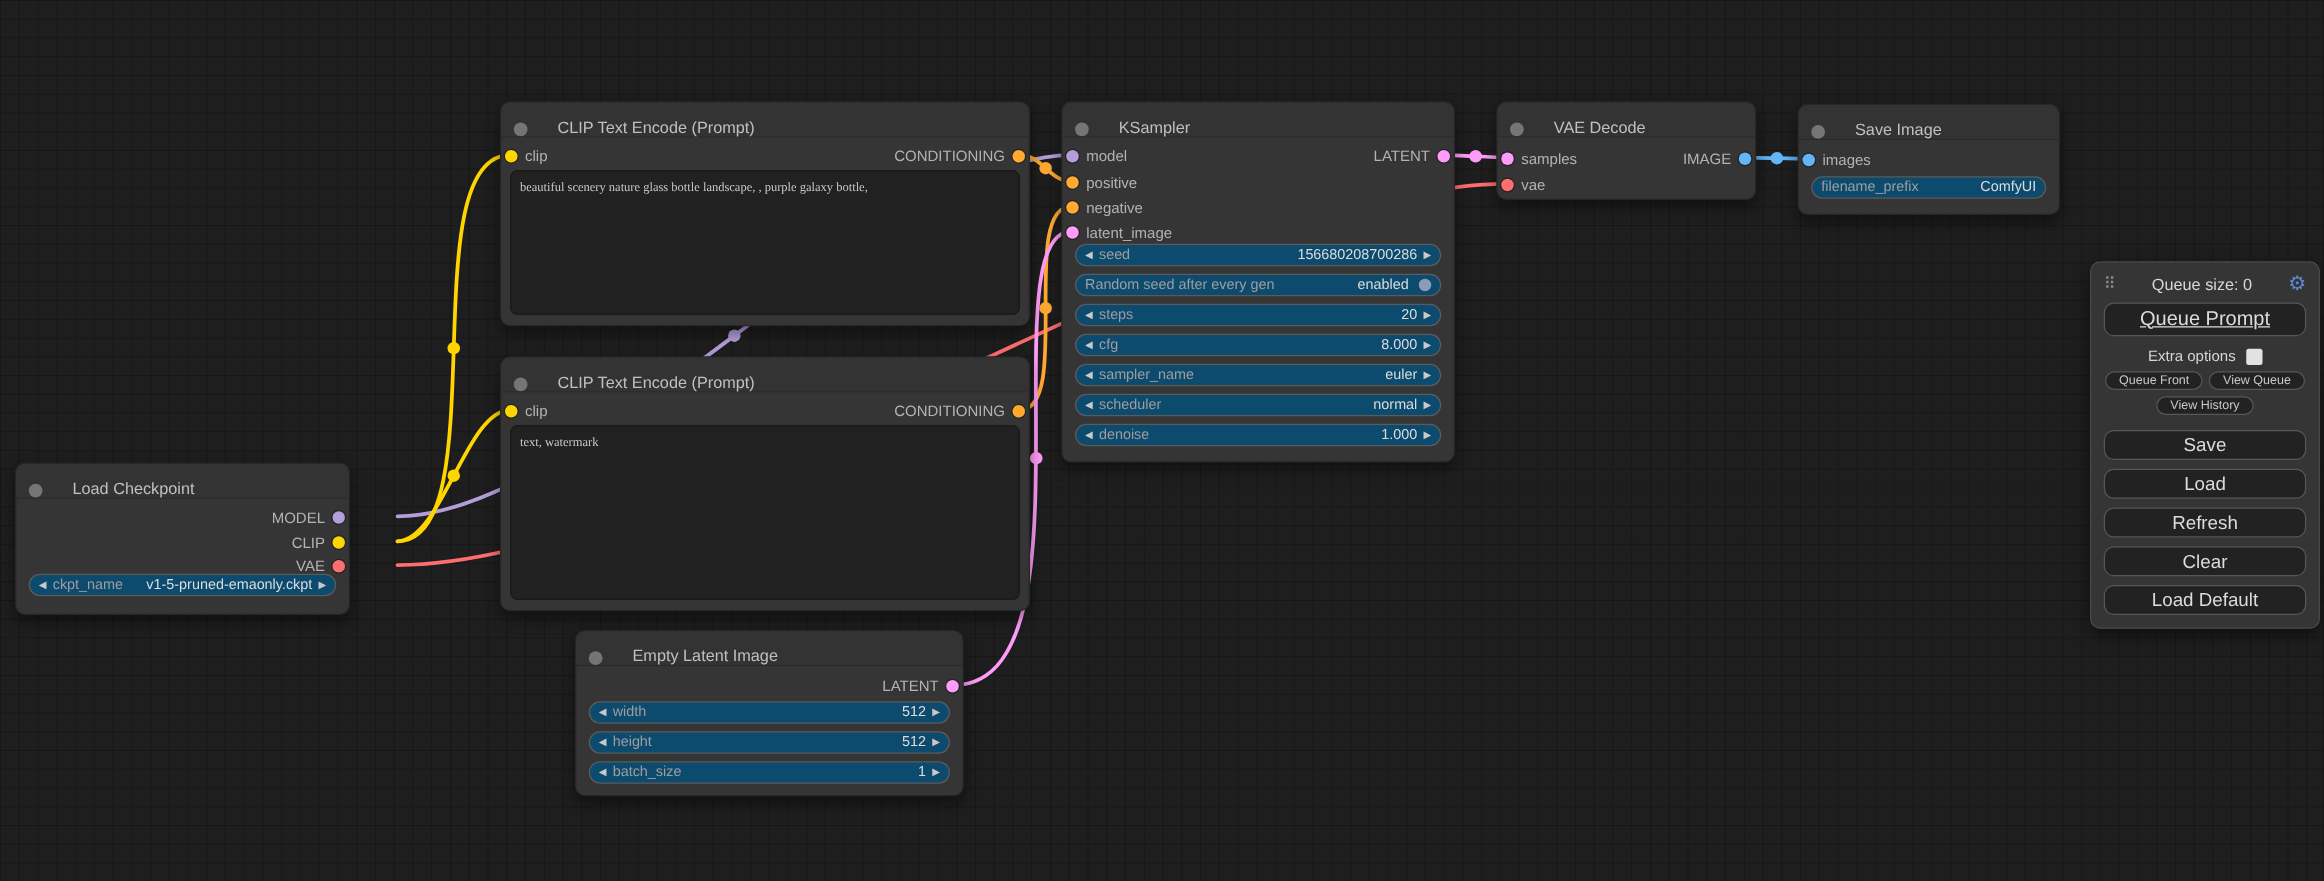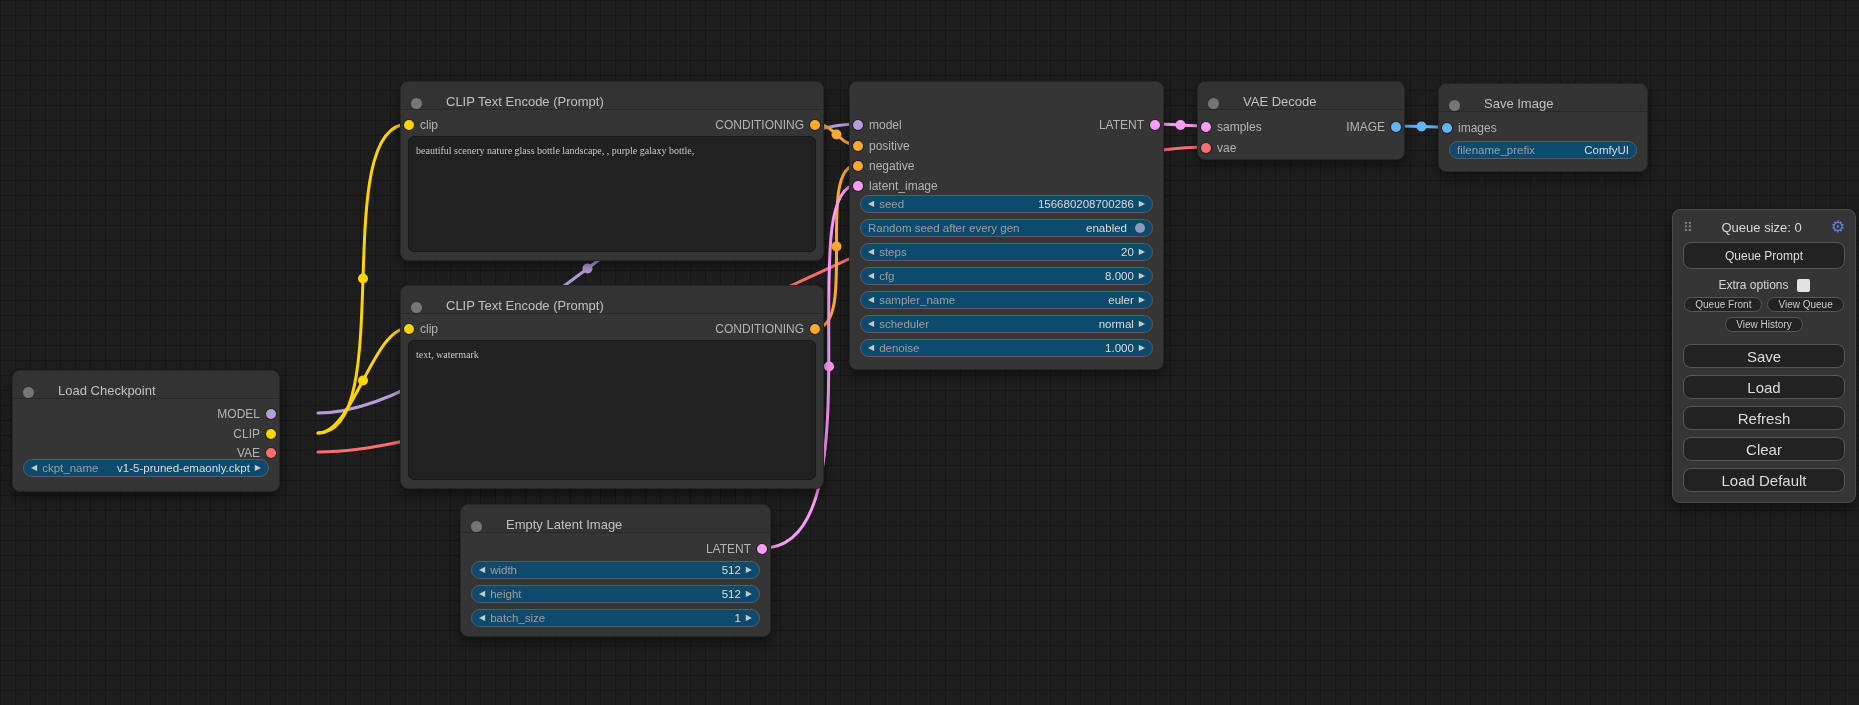--- a/index.html
+++ b/index.html
@@ -66,21 +66,21 @@
     position:absolute; left:1672px; top:209px; width:184px;
     background:#353535; border:1px solid #4a4a4a; border-radius:8px;
     box-shadow:0 5px 14px rgba(0,0,0,0.5);
     padding:7px 10px 10px; z-index:3;
   }
   .qp-header { display:flex; align-items:center; height:20px; }
   .drag-dots { color:#8a8a8a; font-size:13px; font-family:"DejaVu Sans",sans-serif; cursor:move; }
   .qp-size { flex:1; text-align:center; color:#d8d8d8; font-size:13px; }
   .gear { color:#5c87d6; font-size:16px; line-height:1; font-family:"DejaVu Sans",sans-serif; }
   button { appearance:none; background:#222; border:1px solid #575757; color:#dcdcdc; font-family:inherit; cursor:pointer; }
-  .qp-main { display:block; width:100%; height:27px; margin-top:5px; border-radius:8px; font-size:12px; }
+  .qp-main { display:block; width:100%; height:27px; margin-top:5px; border-radius:8px; font-size:16px;text-decoration:underline; }
   .qp-extra { display:flex; align-items:center; justify-content:center; gap:8px; margin-top:9px; color:#d5d5d5; font-size:12px; }
   .checkbox { width:13px; height:13px; background:#e2e2e2; border-radius:2px; flex:0 0 auto; }
   .qp-row { display:flex; justify-content:center; gap:5px; margin-top:5px; }
   .qp-pill { height:15px; border-radius:8px; font-size:10px; padding:0 10px; color:#c9c9c9; display:flex; align-items:center; }
   .qp-buttons { display:flex; flex-direction:column; gap:7px; margin-top:12px; }
   .qp-btn { height:24px; border-radius:8px; font-size:15px; width:100%; }
 </style>
 </head>
 <body>
 
@@ -193,20 +193,24 @@
       <div class="widget">
         <span class="arrow">◀</span>
         <span class="wlabel">batch_size</span>
         <span class="wvalue">1</span>
         <span class="arrow">▶</span>
       </div>
     </div>
   </div>
 
   <div class="node" style="left:849px;top:81px;width:315px;height:289px">
+    <div class="node-title">
+      <span class="title-dot"></span>
+      <span class="title-text">KSampler</span>
+    </div>
     <div class="slot in" style="top:35px">
       <span class="port p-model"></span>
       <span>model</span>
     </div>
     <div class="slot in" style="top:56px">
       <span class="port p-cond"></span>
       <span>positive</span>
     </div>
     <div class="slot in" style="top:76px">
       <span class="port p-cond"></span>

